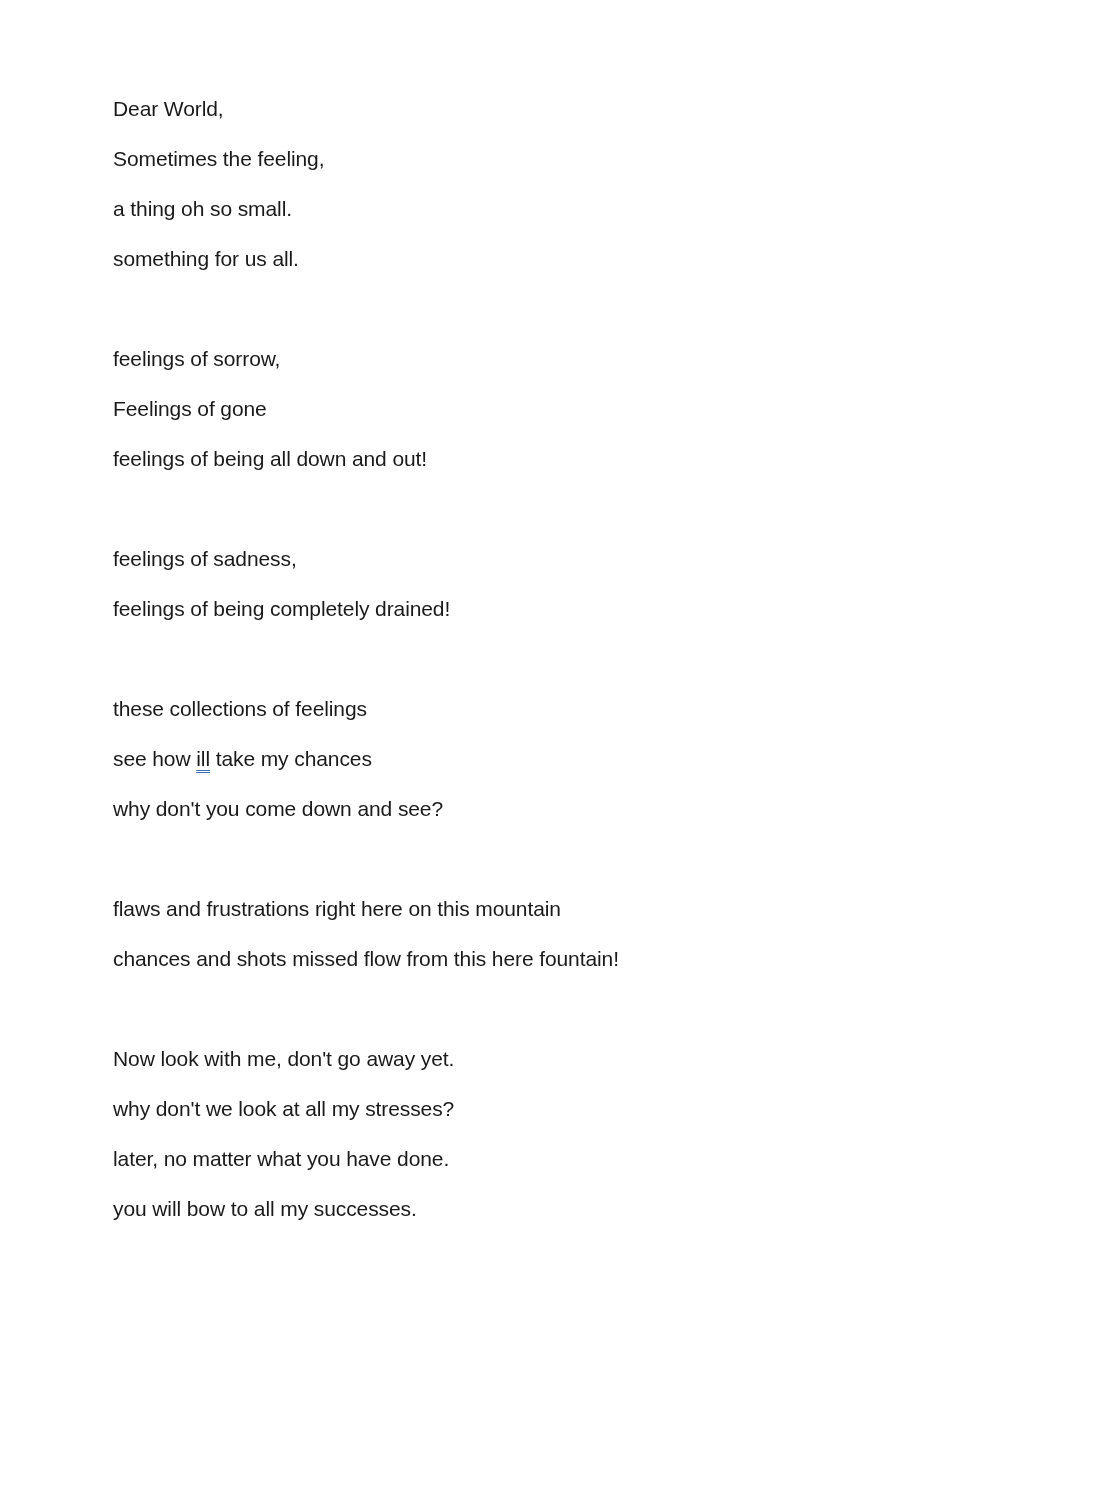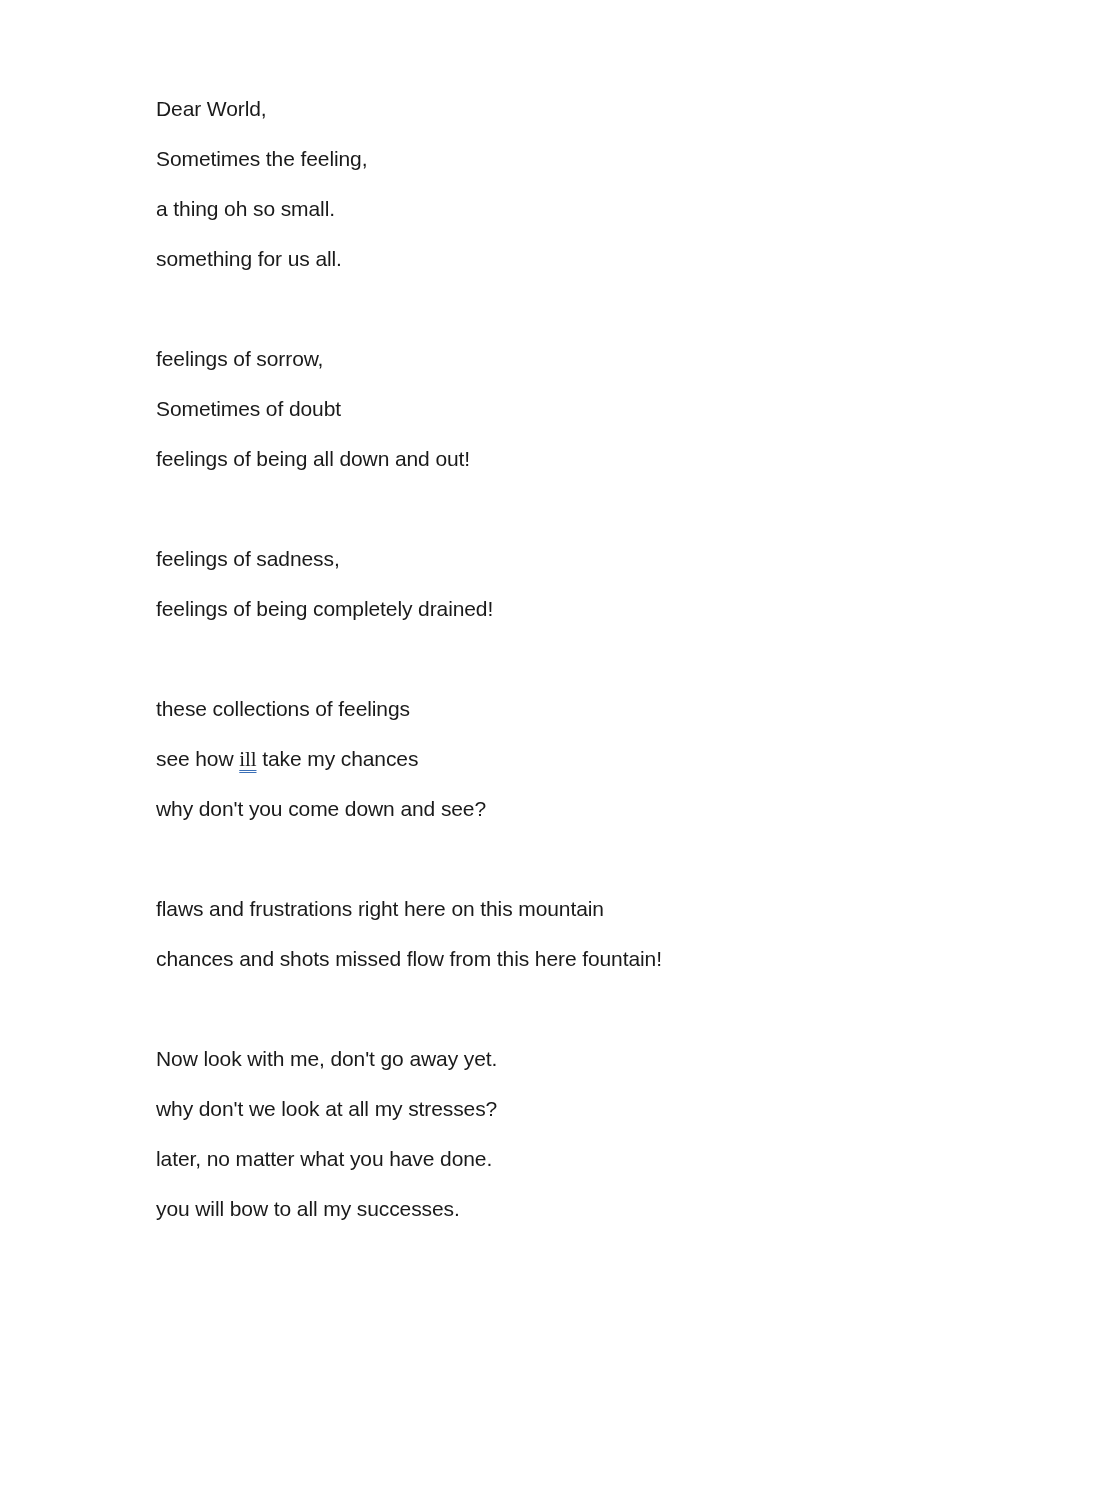--- a/index.html
+++ b/index.html
@@ -27,46 +27,44 @@
       top: 84px;
       font-family: "Liberation Sans", sans-serif;
       font-size: 21px;
       color: #1a1a1a;
       line-height: 50px;
     }
     .line {
       height: 50px;
       white-space: pre;
       letter-spacing: -0.1px;
-      margin-left: 43px;
     }
     .line.blank {
       height: 50px;
     }
     .grammar-flag {
       text-decoration-line: underline;
       text-decoration-style: double;
       text-decoration-color: #3b6fb6;
       text-decoration-thickness: 1px;
       text-underline-offset: 4px;
-      font-family: Liberation Serif, serif;
     }
   </style>
 </head>
 <body>
 
 <div class="page">
   <div class="body-text">
     <div class="line">Dear World,</div>
     <div class="line">Sometimes the feeling,</div>
     <div class="line">a thing oh so small.</div>
     <div class="line">something for us all.</div>
     <div class="line blank"></div>
     <div class="line">feelings of sorrow,</div>
-    <div class="line">Sometimes of doubt</div>
+    <div class="line">Feelings of gone</div>
     <div class="line">feelings of being all down and out!</div>
     <div class="line blank"></div>
     <div class="line">feelings of sadness,</div>
     <div class="line">feelings of being completely drained!</div>
     <div class="line blank"></div>
     <div class="line">these collections of feelings</div>
     <div class="line"><span>see how </span><span class="grammar-flag">ill</span><span> take my chances</span></div>
     <div class="line">why don't you come down and see?</div>
     <div class="line blank"></div>
     <div class="line">flaws and frustrations right here on this mountain</div>

